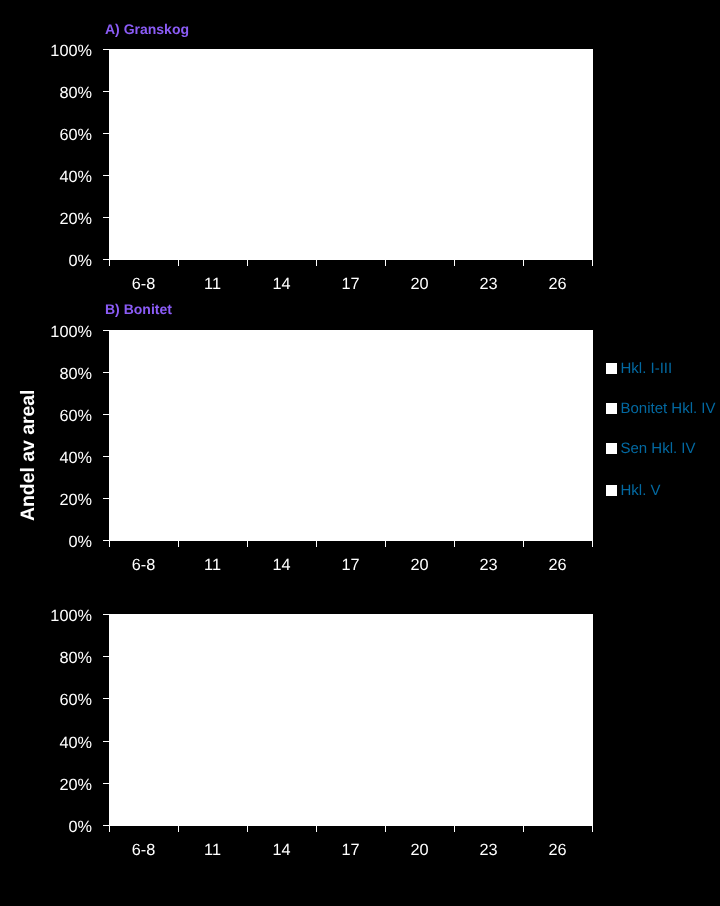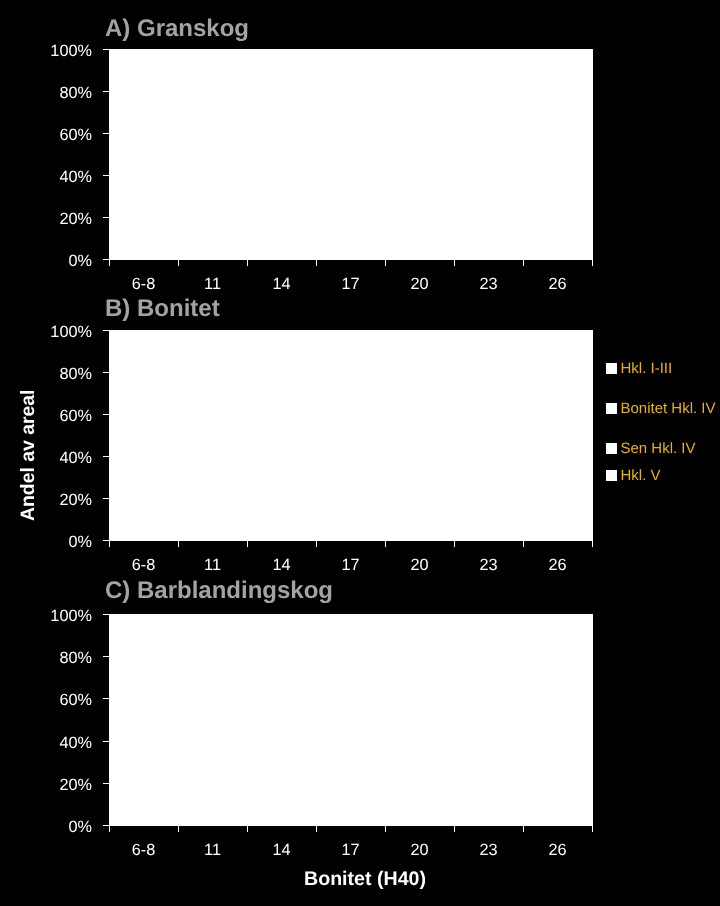--- a/index.html
+++ b/index.html
@@ -6,39 +6,39 @@
   html,body{margin:0;padding:0;background:#000;}
   body{width:720px;height:906px;overflow:hidden;
        font-family:"Liberation Sans",sans-serif;color:#ffffff;
        -webkit-font-smoothing:antialiased;
        text-rendering:geometricPrecision;}
   .page{position:relative;width:720px;height:906px;background:#000000;
        will-change:transform;transform:translateZ(0);}
 
   .panel{position:absolute;left:0;top:0;width:720px;height:906px;}
   .plot-area{position:absolute;background:#ffffff;}
-  .panel-title{position:absolute;font-weight:bold;font-size:24px;
-       line-height:18.2px;color:#a3a3a3;white-space:nowrap;}
+  .panel-title{position:absolute;font-weight:bold;font-size:14px;
+       line-height:18.2px;color:#8b5cf6;white-space:nowrap;}
 
   .ytick-label{position:absolute;text-align:right;font-size:16.3px;
        line-height:20px;height:20px;color:#ffffff;white-space:nowrap;}
   .xtick-label{position:absolute;text-align:center;font-size:16.3px;
        line-height:20px;height:20px;color:#ffffff;white-space:nowrap;}
   .ytick-mark{position:absolute;background:#ffffff;height:1px;}
   .xtick-mark{position:absolute;background:#ffffff;width:1px;}
 
   .axis-title-y{position:absolute;font-weight:bold;font-size:19.4px;
        line-height:19.4px;white-space:nowrap;color:#ffffff;
        transform:rotate(-90deg);transform-origin:0 0;}
   .axis-title-x{position:absolute;font-weight:bold;font-size:19.6px;
        line-height:19.6px;white-space:nowrap;color:#ffffff;text-align:center;}
 
   .legend{position:absolute;}
   .legend-item{position:absolute;display:flex;align-items:center;
-       font-size:15px;line-height:15px;white-space:nowrap;color:#eab308;}
+       font-size:15px;line-height:15px;white-space:nowrap;color:#0369a1;}
   .legend-item > span:last-child{position:relative;top:0.4px;}
   .legend-swatch{width:10.5px;height:11px;background:#ffffff;
        margin-right:4px;flex:0 0 auto;}
 </style>
 </head>
 <body>
 
 <div class="page">
   <div class="panel">
     <div class="plot-area" style="left: 109px; top: 49px; width: 484px; height: 211px;"></div>
@@ -97,21 +97,20 @@
     <div class="xtick-label" style="left: 103.5px; width: 80px; top: 554.5px;">6-8</div>
     <div class="xtick-label" style="left: 172.5px; width: 80px; top: 554.5px;">11</div>
     <div class="xtick-label" style="left: 241.5px; width: 80px; top: 554.5px;">14</div>
     <div class="xtick-label" style="left: 310.5px; width: 80px; top: 554.5px;">17</div>
     <div class="xtick-label" style="left: 379.5px; width: 80px; top: 554.5px;">20</div>
     <div class="xtick-label" style="left: 448.5px; width: 80px; top: 554.5px;">23</div>
     <div class="xtick-label" style="left: 517.5px; width: 80px; top: 554.5px;">26</div>
   </div>
   <div class="panel">
     <div class="plot-area" style="left: 109px; top: 614px; width: 484px; height: 212px;"></div>
-    <div class="panel-title" style="left: 105px; top: 582px;">C) Barblandingskog</div>
     <div class="ytick-mark" style="left: 103px; top: 825px; width: 6px;"></div>
     <div class="ytick-label" style="left: 0px; width: 92px; top: 816.5px;">0%</div>
     <div class="ytick-mark" style="left: 103px; top: 783px; width: 6px;"></div>
     <div class="ytick-label" style="left: 0px; width: 92px; top: 774.5px;">20%</div>
     <div class="ytick-mark" style="left: 103px; top: 741px; width: 6px;"></div>
     <div class="ytick-label" style="left: 0px; width: 92px; top: 732.5px;">40%</div>
     <div class="ytick-mark" style="left: 103px; top: 698px; width: 6px;"></div>
     <div class="ytick-label" style="left: 0px; width: 92px; top: 689.5px;">60%</div>
     <div class="ytick-mark" style="left: 103px; top: 656px; width: 6px;"></div>
     <div class="ytick-label" style="left: 0px; width: 92px; top: 647.5px;">80%</div>
@@ -139,20 +138,19 @@
       <span class="legend-label">Hkl. I-III</span>
     </div>
     <div class="legend-item" style="left: 606px; top: 401px;">
       <span class="legend-swatch" style="background: rgb(255, 255, 255);"></span>
       <span class="legend-label">Bonitet Hkl. IV</span>
     </div>
     <div class="legend-item" style="left: 606px; top: 441px;">
       <span class="legend-swatch" style="background: rgb(255, 255, 255);"></span>
       <span class="legend-label">Sen Hkl. IV</span>
     </div>
-    <div class="legend-item" style="left: 606px; top: 468px;">
+    <div class="legend-item" style="left: 606px; top: 483px;">
       <span class="legend-swatch" style="background: rgb(255, 255, 255);"></span>
       <span class="legend-label">Hkl. V</span>
     </div>
   </div>
-  <div class="axis-title-x" style="left: 215px; width: 300px; top: 870px;">Bonitet (H40)</div>
   <div class="axis-title-y" style="left: 18.5px; top: 521px;">Andel av areal</div>
 </div>
 
 </body></html>

